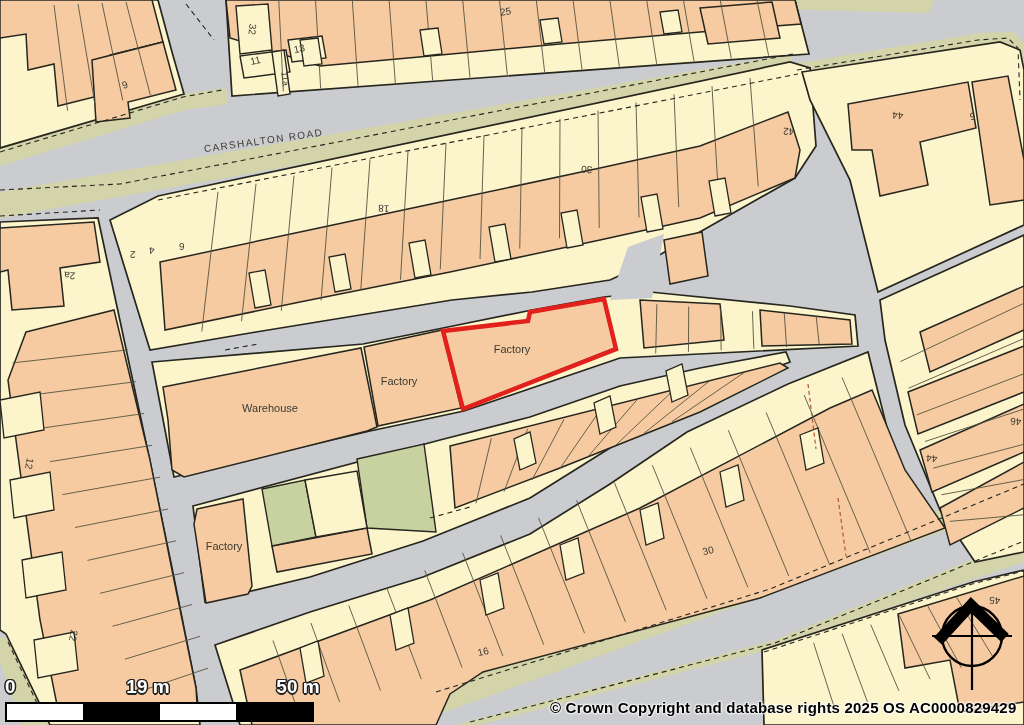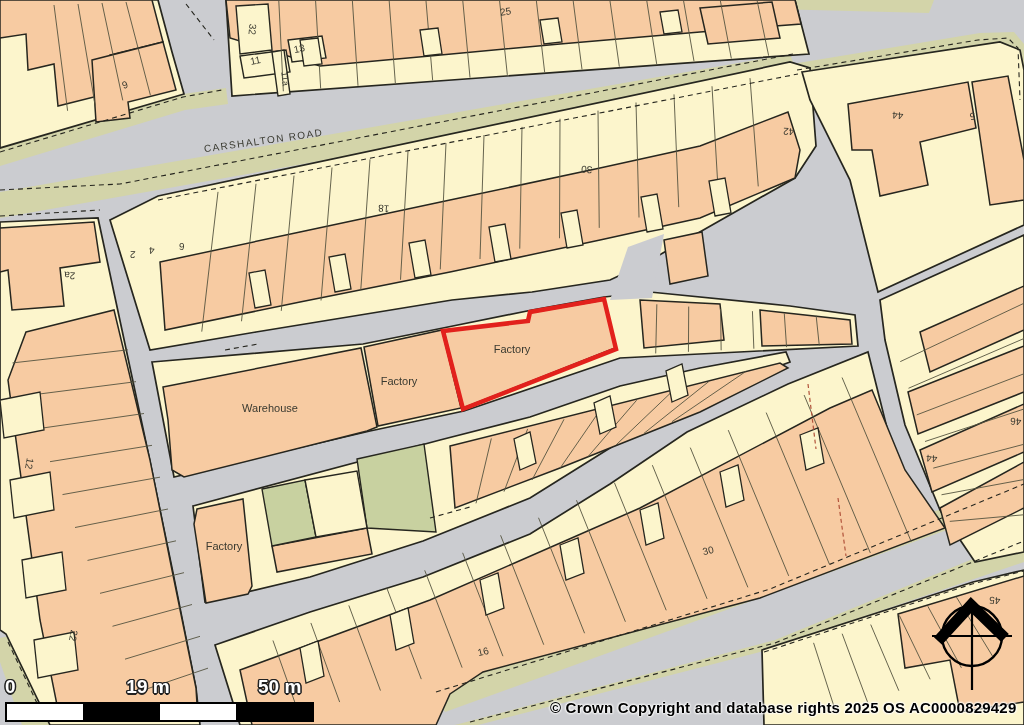--- a/index.html
+++ b/index.html
@@ -5,21 +5,21 @@
   html,body{margin:0;padding:0;background:#9a9aa0;}
   .stage{position:relative;width:1024px;height:725px;overflow:hidden;background:#cbccd0;
          font-family:"Liberation Sans",sans-serif;}
   #map-svg{position:absolute;left:0;top:0;}
   .scalebar{position:absolute;left:0;top:676px;width:340px;height:46px;}
   .sl{position:absolute;top:0;font-weight:bold;font-size:19px;color:#fff;
       text-shadow:-1.5px 0 #222,1.5px 0 #222,0 -1.5px #222,0 1.5px #222,
                   -1px -1px #222,1px 1px #222,-1px 1px #222,1px -1px #222;}
   .sl0{left:5px;}
   .sl25{left:108px;width:80px;text-align:center;}
-  .sl50{left:258px;width:80px;text-align:left;}
+  .sl50{left:258px;width:80px;text-align:center;}
   .sbar{position:absolute;left:5px;top:26px;width:305px;height:16px;border:2px solid #000;
         display:flex;background:#fff;}
   .seg{height:100%;flex:1;}
   .seg.b{background:#000;} .seg.w{background:#fff;}
   .copyright{position:absolute;left:550px;top:699px;width:474px;font-weight:bold;
              font-size:15px;letter-spacing:.2px;color:#000;white-space:nowrap;
              text-shadow:0 0 2px #fff,0 0 2px #fff,0 0 3px #fff,0 0 3px #fff;}
 </style>
 </head>
 <body>

